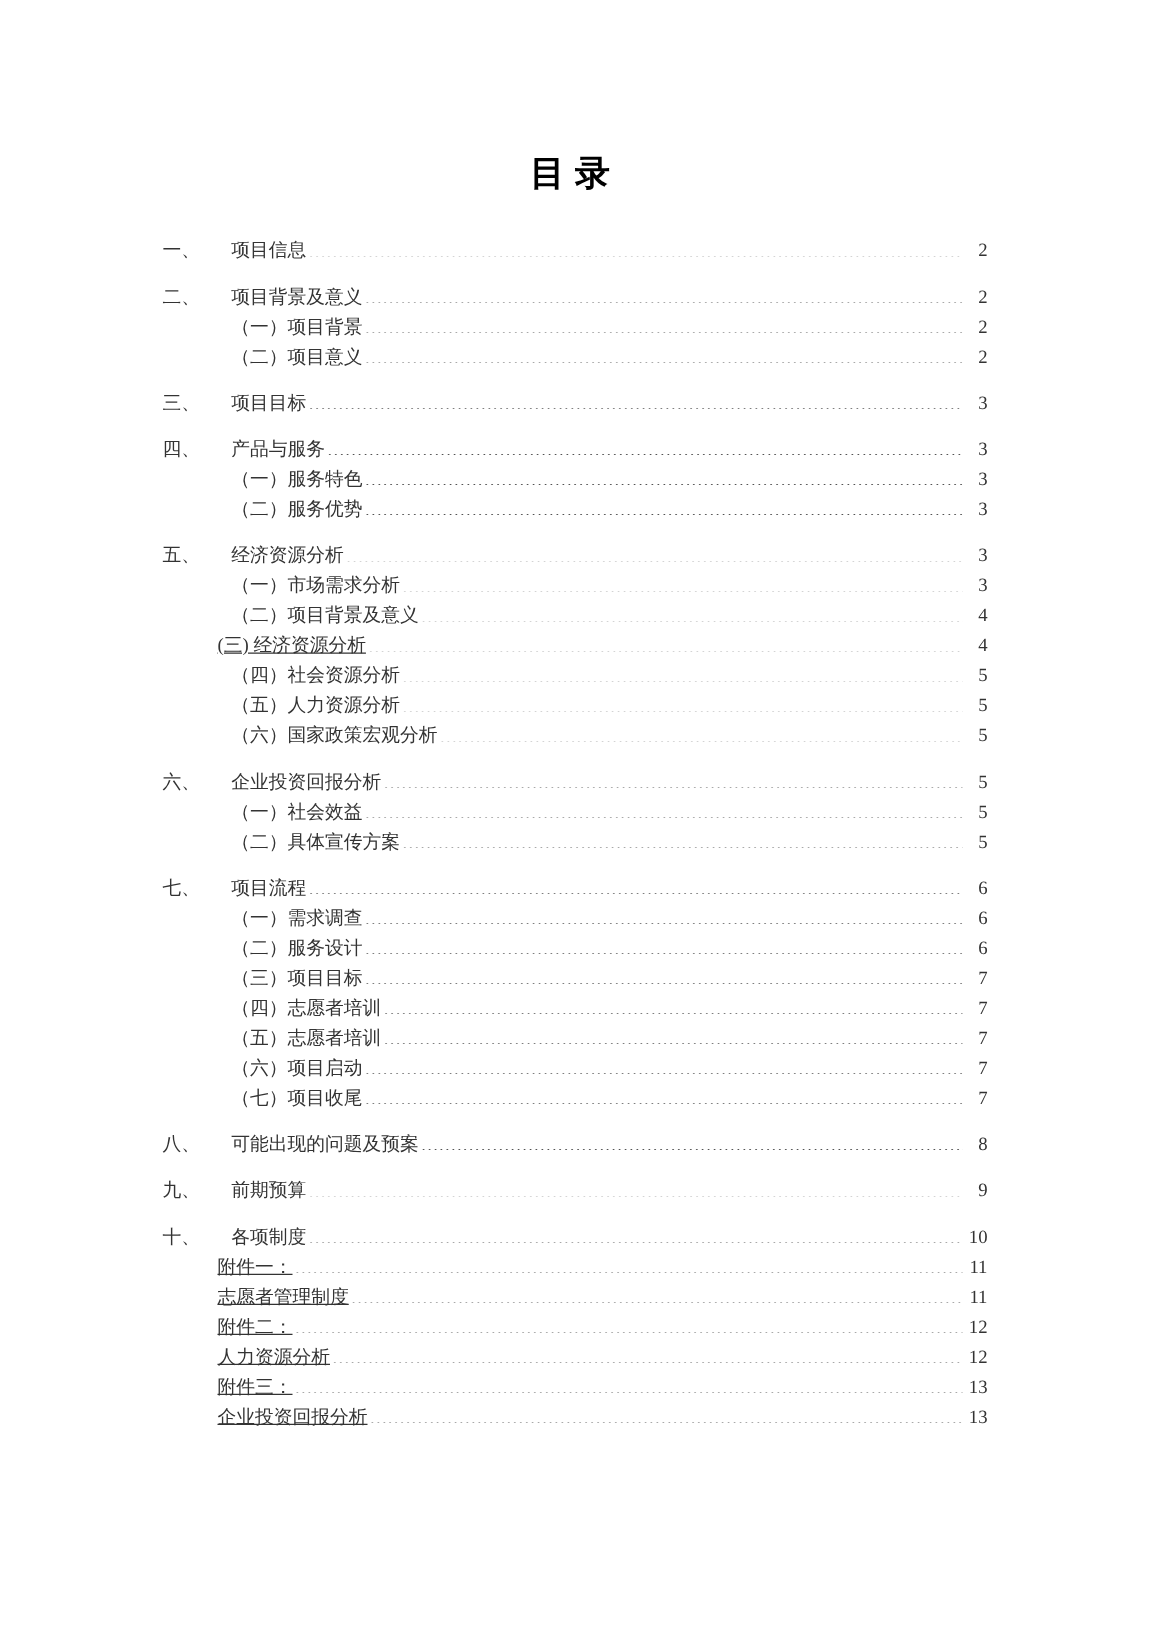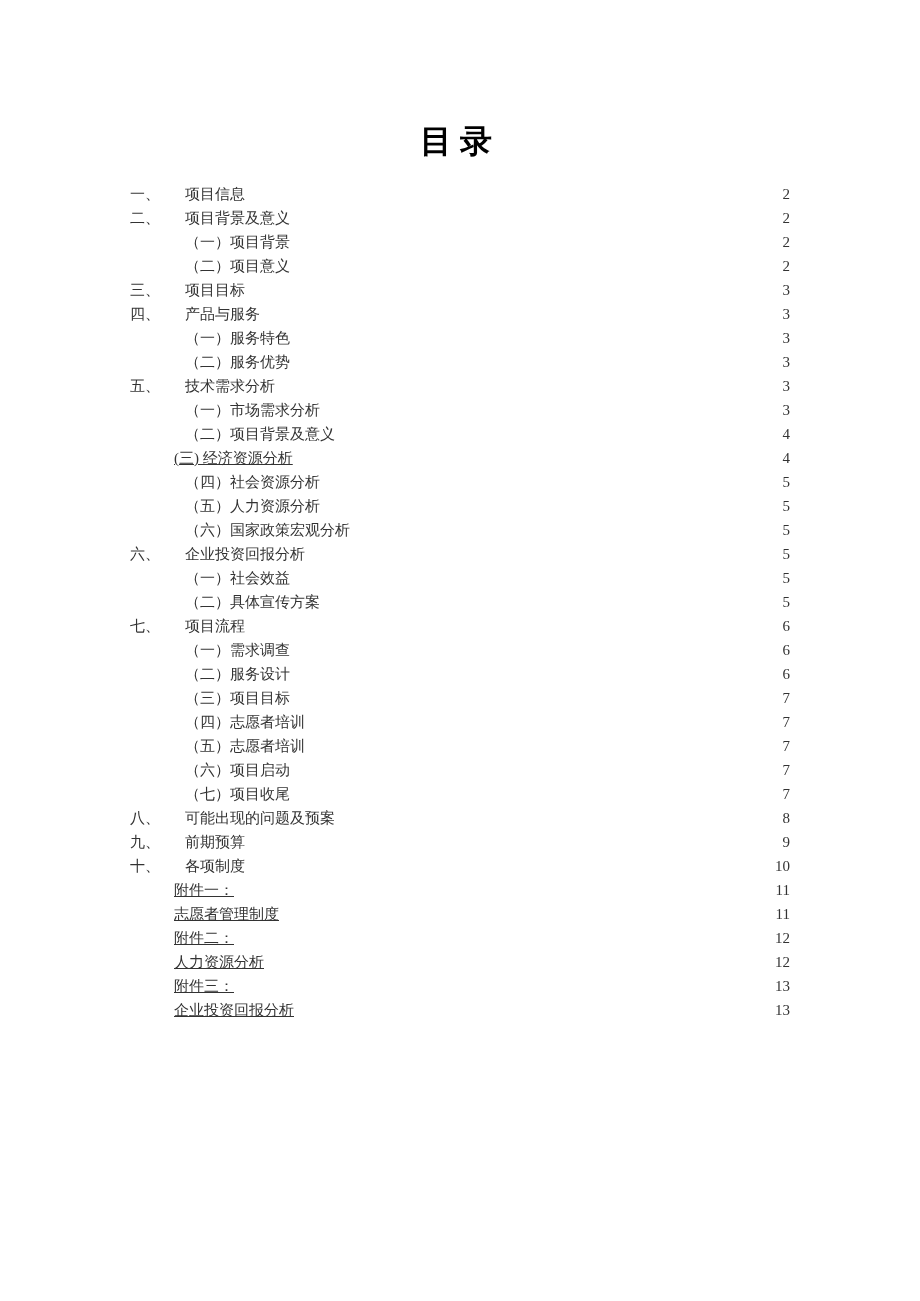--- a/index.html
+++ b/index.html
@@ -8,21 +8,21 @@
       background: #fff;
       font-family: "SimSun", "宋体", serif;
       width: 920px;
     }
     .page {
       padding: 120px 130px 60px 130px;
       box-sizing: border-box;
     }
     .title {
       text-align: center;
-      font-size: 32px;
+      font-size: 28px;
       font-weight: bold;
       letter-spacing: 8px;
       color: #000;
       margin-bottom: 18px;
     }
     .toc {
       font-size: 15px;
       color: #333;
       line-height: 1.6;
     }
@@ -33,20 +33,21 @@
       margin: 0;
       padding: 0;
     }
     .toc-marker {
       width: 55px;
       flex: 0 0 auto;
       text-align: left;
     }
     .toc-indent-0 .toc-label {
       margin-left: 0;
+      margin-top: 13px;
     }
     .toc-indent-1 .toc-label {
       margin-left: 0;
     }
     .toc-indent-2 .toc-label {
       margin-left: -11px;
       text-decoration: underline;
     }
     .toc-label {
       flex: 0 0 auto;
@@ -125,21 +126,21 @@
         <span class="toc-page">3</span>
       </div>
       <div class="toc-row toc-indent-1">
         <span class="toc-marker spacer-marker">一、</span>
         <span class="toc-label">（二）服务优势</span>
         <span class="toc-leader"></span>
         <span class="toc-page">3</span>
       </div>
       <div class="toc-row toc-indent-0">
         <span class="toc-marker">五、</span>
-        <span class="toc-label">技术需求分析</span>
+        <span class="toc-label">经济资源分析</span>
         <span class="toc-leader"></span>
         <span class="toc-page">3</span>
       </div>
       <div class="toc-row toc-indent-1">
         <span class="toc-marker spacer-marker">一、</span>
         <span class="toc-label">（一）市场需求分析</span>
         <span class="toc-leader"></span>
         <span class="toc-page">3</span>
       </div>
       <div class="toc-row toc-indent-1">

